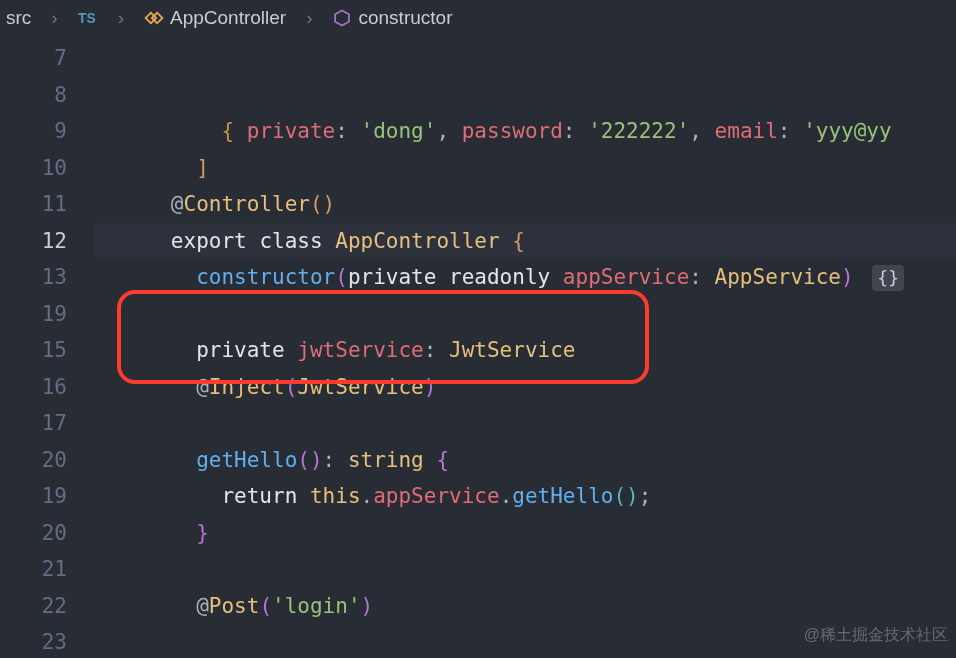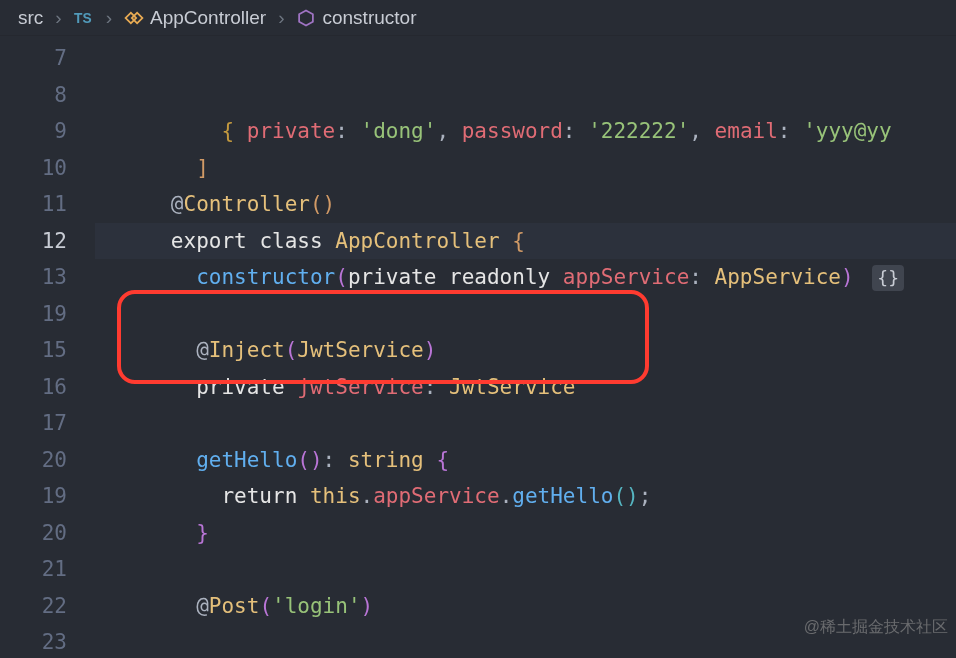--- a/index.html
+++ b/index.html
@@ -1,31 +1,31 @@
 <!DOCTYPE html>
 <html><head>
 <meta charset="utf-8">
 <style>
   * { margin:0; padding:0; box-sizing:border-box; }
   body { background:#282c34; font-family:"Menlo","Consolas",monospace; font-size:21px; width:956px; height:658px; overflow:hidden; color:#abb2bf; position:relative; }
-  .breadcrumbs { display:flex; align-items:center; gap:12px; padding:6px 18px; font-size:19px; color:#c8ccd4; font-family:-apple-system,BlinkMacSystemFont,"Segoe UI",sans-serif; border-bottom:1px solid #181a1f33; height:36px; }
+  .breadcrumbs { display:flex; align-items:center; gap:20px; padding:6px 6px; font-size:19px; color:#c8ccd4; font-family:-apple-system,BlinkMacSystemFont,"Segoe UI",sans-serif; border-bottom:1px solid #181a1f33; height:36px; }
   .bc-sep { color:#6e7681; }
   .bc-item { display:flex; align-items:center; gap:6px; color:#c8ccd4; }
   .bc-icon { display:inline-flex; width:20px; height:20px; align-items:center; justify-content:center; }
   .bc-icon svg { width:20px; height:20px; }
   .editor { display:flex; }
   .gutter { width:95px; text-align:right; padding-right:28px; color:#636d83; user-select:none; padding-top:4px; }
   .gutter .ln { height:36.5px; line-height:36.5px; }
   .gutter .ln.current { color:#c8ccd4; }
   .code { flex:1; padding-top:4px; position:relative; }
   .line { height:36.5px; line-height:36.5px; white-space:pre; }
   .hl { background:#2c313c; position:absolute; left:0; right:0; height:36.5px; z-index:0; }
   .line > span { position:relative; z-index:1; }
   .redbox { position:absolute; border:4px solid #ff3b30; border-radius:18px; z-index:5; pointer-events:none; }
-  .watermark { position:absolute; right:8px; bottom:20px; color:#8c8c8c; font-size:16px; font-family:-apple-system,"PingFang SC",sans-serif; opacity:.65; }
+  .watermark { position:absolute; right:8px; bottom:12px; color:#8c8c8c; font-size:16px; font-family:-apple-system,"PingFang SC",sans-serif; opacity:.65; }
   .badge { display:inline-block; background:#40454f; border-radius:4px; padding:0 5px; margin-left:6px; color:#c8ccd4; font-size:18px; line-height:26px; height:26px; vertical-align:middle; }
   
   .blue   { color:#61afef; }
   .yellow { color:#e5c07b; }
   .gold   { color:#d19a66; }
   .green  { color:#98c379; }
   .red    { color:#e06c75; }
   .purple { color:#e5e5e5; }
   .cyan   { color:#56b6c2; }
   .white  { color:#abb2bf; }
@@ -111,25 +111,25 @@
       <span class="purple">export </span><span class="purple">class </span><span class="yellow">AppController </span><span class="gold">{</span>
     </div>
 
     <div class="line">
       <span>  </span><span class="blue">constructor</span><span class="paren2">(</span><span class="purple">private </span><span class="purple">readonly </span><span class="red">appService</span><span class="white">: </span><span class="yellow">AppService</span><span class="paren2">)</span><span> </span><span class="badge">{}</span>
     </div>
 
     <div class="line"></div>
 
     <div class="line">
-      <span>  </span><span class="white">@</span><span class="yellow">Inject</span><span class="paren2">(</span><span class="yellow">JwtService</span><span class="paren2">)</span>
+      <span>  </span><span class="purple">private </span><span class="red">jwtService</span><span class="white">: </span><span class="yellow">JwtService</span>
     </div>
 
     <div class="line">
-      <span>  </span><span class="purple">private </span><span class="red">jwtService</span><span class="white">: </span><span class="yellow">JwtService</span>
+      <span>  </span><span class="white">@</span><span class="yellow">Inject</span><span class="paren2">(</span><span class="yellow">JwtService</span><span class="paren2">)</span>
     </div>
 
     <div class="line"></div>
 
 
     <div class="line">
       <span>  </span><span class="blue">getHello</span><span class="paren2">()</span><span class="white">: </span><span class="yellow">string </span><span class="paren2">{</span>
     </div>
 
     <div class="line">

